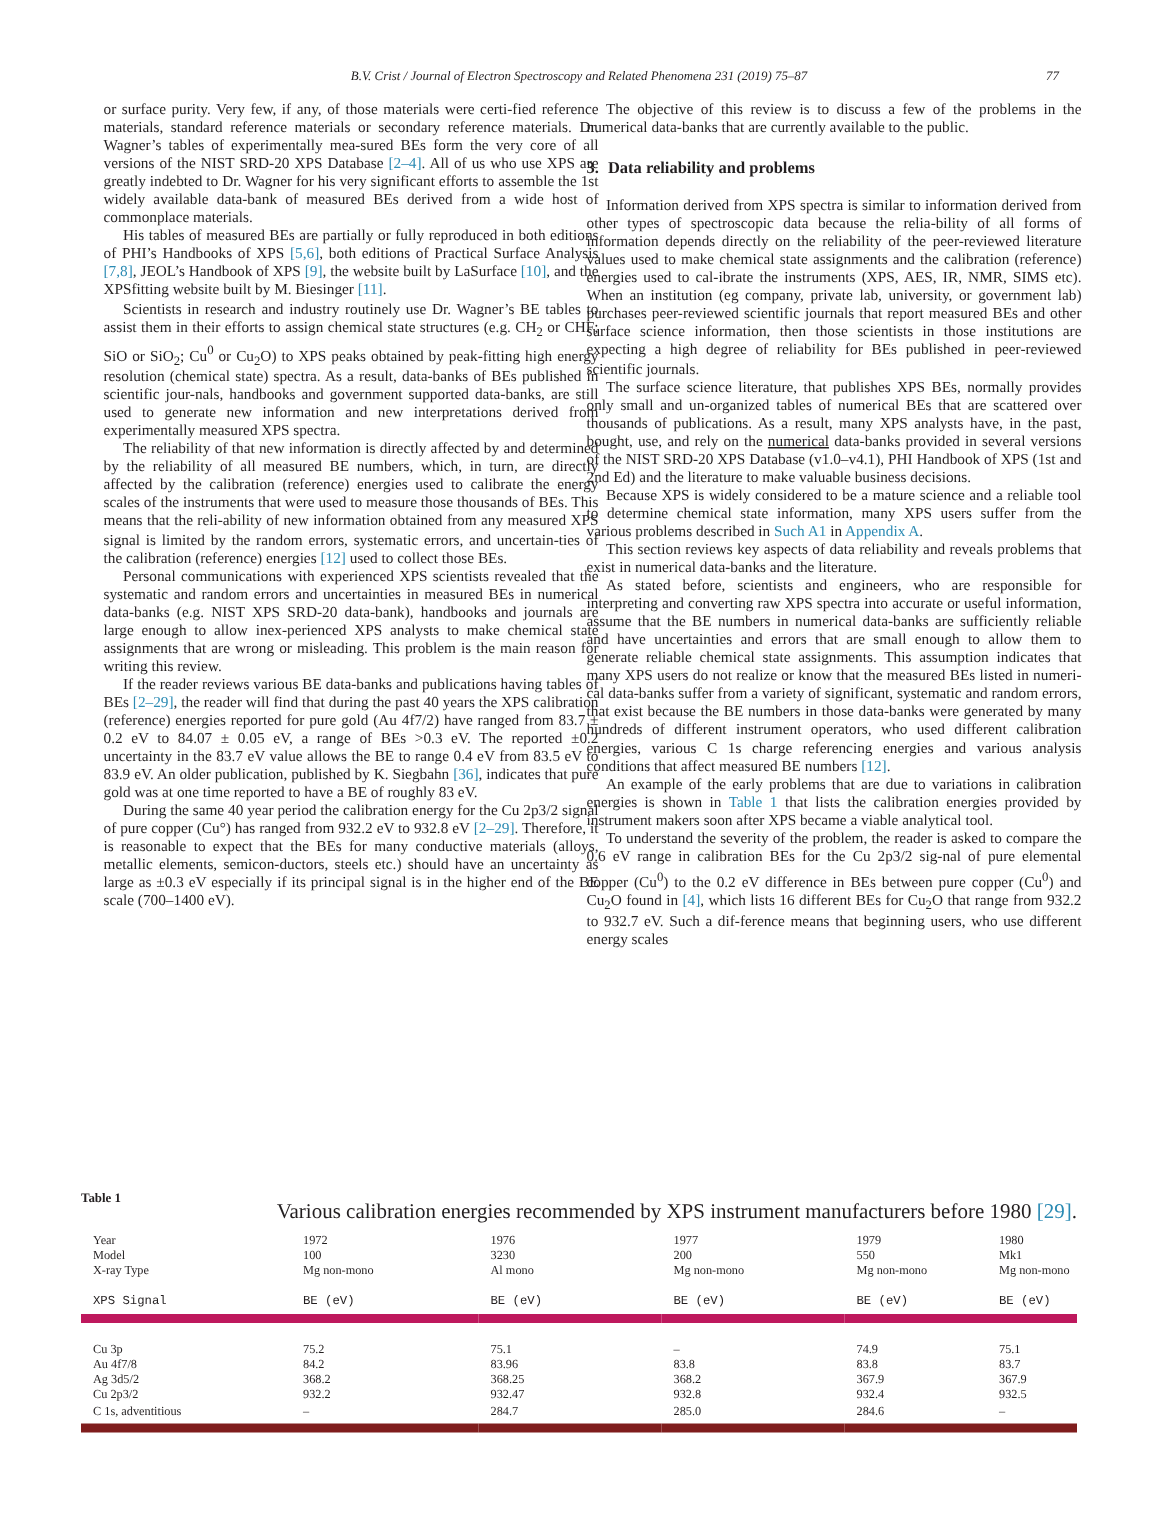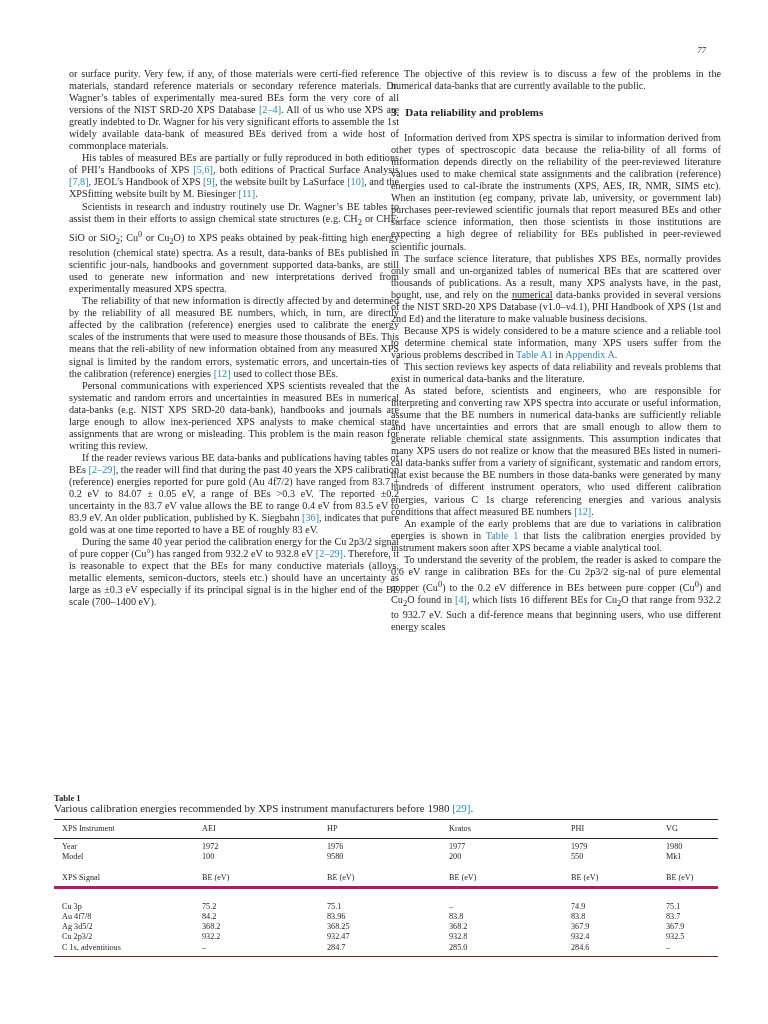--- a/index.html
+++ b/index.html
@@ -14,97 +14,98 @@
   .col-left { left: 69px; }
   .col-right { left: 391px; }
   .col p { margin: 0; text-indent: 13px; }
   .col p.noindent { text-indent: 0; }
   .cite { color: #2a8ab3; }
   .u { text-decoration: underline; }
   h2.section { font-size: 11px; font-weight: bold; margin: 14px 0 14px 0; line-height: 12px; }
   h2.section .num { margin-right: 6px; }
   .table-wrap { position: absolute; left: 54px; top: 793px; width: 664px; font-size: 8.2px; }
   .table-label { font-weight: bold; font-size: 8.6px; line-height: 10px; }
-  .table-caption { font-size: 11px; line-height: 11px; margin-bottom: 5px; }
+  .table-caption { font-size: 14px; line-height: 11px; margin-bottom: 5px; text-align: right; }
   table { width: 664px; border-collapse: collapse; }
   td, th { font-weight: normal; text-align: left; padding: 0 0 0 8px; line-height: 10.2px; vertical-align: top; }
   col.c0 { width: 140px; } col.c1 { width: 125px; } col.c2 { width: 122px; }
   col.c3 { width: 122px; } col.c4 { width: 95px; } col.c5 { width: 60px; }
   tr.head-row th { padding-top: 4px; padding-bottom: 4px; border-top: 1px solid #231f20; border-bottom: 1px solid #231f20; }
   tr.first td { padding-top: 3px; }
   tr.gap td { height: 8px; }
-  tr.signal-head td { padding-top: 2px; padding-bottom: 3px; border-bottom: 3px solid #be185d; }
-  tr.last td { padding-bottom: 3px; border-bottom: 1px solid #7f1d1d; }
+  tr.signal-head td { padding-top: 2px; padding-bottom: 3px; border-bottom: 6px solid #be185d; font-family: Liberation Mono, monospace; }
+  tr.last td { padding-bottom: 3px; border-bottom: 6px solid #7f1d1d; }
   tr.s-first td { padding-top: 13px; }
 </style>
 </head>
 <body>
 
 <div class="running-head">
+  <span class="rh-title">B.V. Crist / Journal of Electron Spectroscopy and Related Phenomena 231 (2019) 75–87</span>
   <span class="rh-page">77</span>
 </div>
 
 <div class="col col-left">
   <p class="noindent"><span>or surface purity. Very few, if any, of those materials were certi-fied reference materials, standard reference materials or secondary reference materials. Dr. Wagner’s tables of experimentally mea-sured BEs form the very core of all versions of the NIST SRD-20 XPS Database </span><a class="cite">[2–4]</a><span>. All of us who use XPS are greatly indebted to Dr. Wagner for his very significant efforts to assemble the 1st widely available data-bank of measured BEs derived from a wide host of commonplace materials.</span></p>
   <p><span>His tables of measured BEs are partially or fully reproduced in both editions of PHI’s Handbooks of XPS </span><a class="cite">[5,6]</a><span>, both editions of Practical Surface Analysis </span><a class="cite">[7,8]</a><span>, JEOL’s Handbook of XPS </span><a class="cite">[9]</a><span>, the website built by LaSurface </span><a class="cite">[10]</a><span>, and the XPSfitting website built by M. Biesinger </span><a class="cite">[11]</a><span>.</span></p>
   <p><span>Scientists in research and industry routinely use Dr. Wagner’s BE tables to assist them in their efforts to assign chemical state structures (e.g. CH</span><sub>2</sub><span> or CHF; SiO or SiO</span><sub>2</sub><span>; Cu</span><sup>0</sup><span> or Cu</span><sub>2</sub><span>O) to XPS peaks obtained by peak-fitting high energy resolution (chemical state) spectra. As a result, data-banks of BEs published in scientific jour-nals, handbooks and government supported data-banks, are still used to generate new information and new interpretations derived from experimentally measured XPS spectra.</span></p>
   <p><span>The reliability of that new information is directly affected by and determined by the reliability of all measured BE numbers, which, in turn, are directly affected by the calibration (reference) energies used to calibrate the energy scales of the instruments that were used to measure those thousands of BEs. This means that the reli-ability of new information obtained from any measured XPS signal is limited by the random errors, systematic errors, and uncertain-ties of the calibration (reference) energies </span><a class="cite">[12]</a><span> used to collect those BEs.</span></p>
   <p><span>Personal communications with experienced XPS scientists revealed that the systematic and random errors and uncertainties in measured BEs in numerical data-banks (e.g. NIST XPS SRD-20 data-bank), handbooks and journals are large enough to allow inex-perienced XPS analysts to make chemical state assignments that are wrong or misleading. This problem is the main reason for writing this review.</span></p>
   <p><span>If the reader reviews various BE data-banks and publications having tables of BEs </span><a class="cite">[2–29]</a><span>, the reader will find that during the past 40 years the XPS calibration (reference) energies reported for pure gold (Au 4f7/2) have ranged from 83.7 ± 0.2 eV to 84.07 ± 0.05 eV, a range of BEs &gt;0.3 eV. The reported ±0.2 uncertainty in the 83.7 eV value allows the BE to range 0.4 eV from 83.5 eV to 83.9 eV. An older publication, published by K. Siegbahn </span><a class="cite">[36]</a><span>, indicates that pure gold was at one time reported to have a BE of roughly 83 eV.</span></p>
   <p><span>During the same 40 year period the calibration energy for the Cu 2p3/2 signal of pure copper (Cu°) has ranged from 932.2 eV to 932.8 eV </span><a class="cite">[2–29]</a><span>. Therefore, it is reasonable to expect that the BEs for many conductive materials (alloys, metallic elements, semicon-ductors, steels etc.) should have an uncertainty as large as ±0.3 eV especially if its principal signal is in the higher end of the BE scale (700–1400 eV).</span></p>
 </div>
 
 <div class="col col-right">
   <p>The objective of this review is to discuss a few of the problems in the numerical data-banks that are currently available to the public.</p>
   <h2 class="section"><span class="num">3.</span><span>Data reliability and problems</span></h2>
   <p>Information derived from XPS spectra is similar to information derived from other types of spectroscopic data because the relia-bility of all forms of information depends directly on the reliability of the peer-reviewed literature values used to make chemical state assignments and the calibration (reference) energies used to cal-ibrate the instruments (XPS, AES, IR, NMR, SIMS etc). When an institution (eg company, private lab, university, or government lab) purchases peer-reviewed scientific journals that report measured BEs and other surface science information, then those scientists in those institutions are expecting a high degree of reliability for BEs published in peer-reviewed scientific journals.</p>
   <p><span>The surface science literature, that publishes XPS BEs, normally provides only small and un-organized tables of numerical BEs that are scattered over thousands of publications. As a result, many XPS analysts have, in the past, bought, use, and rely on the </span><span class="u">numerical</span><span> data-banks provided in several versions of the NIST SRD-20 XPS Database (v1.0–v4.1), PHI Handbook of XPS (1st and 2nd Ed) and the literature to make valuable business decisions.</span></p>
-  <p><span>Because XPS is widely considered to be a mature science and a reliable tool to determine chemical state information, many XPS users suffer from the various problems described in </span><a class="cite">Table A1</a><span> in </span><a class="cite">Appendix A</a><span>.</span></p>
+  <p><span>Because XPS is widely considered to be a mature science and a reliable tool to determine chemical state information, many XPS users suffer from the various problems described in </span><a class="cite">Such A1</a><span> in </span><a class="cite">Appendix A</a><span>.</span></p>
   <p>This section reviews key aspects of data reliability and reveals problems that exist in numerical data-banks and the literature.</p>
   <p><span>As stated before, scientists and engineers, who are responsible for interpreting and converting raw XPS spectra into accurate or useful information, assume that the BE numbers in numerical data-banks are sufficiently reliable and have uncertainties and errors that are small enough to allow them to generate reliable chemical state assignments. This assumption indicates that many XPS users do not realize or know that the measured BEs listed in numeri-cal data-banks suffer from a variety of significant, systematic and random errors, that exist because the BE numbers in those data-banks were generated by many hundreds of different instrument operators, who used different calibration energies, various C 1s charge referencing energies and various analysis conditions that affect measured BE numbers </span><a class="cite">[12]</a><span>.</span></p>
   <p><span>An example of the early problems that are due to variations in calibration energies is shown in </span><a class="cite">Table 1</a><span> that lists the calibration energies provided by instrument makers soon after XPS became a viable analytical tool.</span></p>
   <p><span>To understand the severity of the problem, the reader is asked to compare the 0.6 eV range in calibration BEs for the Cu 2p3/2 sig-nal of pure elemental copper (Cu</span><sup>0</sup><span>) to the 0.2 eV difference in BEs between pure copper (Cu</span><sup>0</sup><span>) and Cu</span><sub>2</sub><span>O found in </span><a class="cite">[4]</a><span>, which lists 16 different BEs for Cu</span><sub>2</sub><span>O that range from 932.2 to 932.7 eV. Such a dif-ference means that beginning users, who use different energy scales</span></p>
 </div>
 
 <div class="table-wrap">
   <div class="table-label">Table 1</div>
   <div class="table-caption"><span>Various calibration energies recommended by XPS instrument manufacturers before 1980 </span><a class="cite">[29]</a><span>.</span></div>
   <table>
     <colgroup>
         <col class="c0">
         <col class="c1">
         <col class="c2">
         <col class="c3">
         <col class="c4">
         <col class="c5">
       </colgroup>
     <tbody>
-        <tr class="head-row">
-      <th>XPS Instrument</th>
-      <th>AEI</th>
-      <th>HP</th>
-      <th>Kratos</th>
-      <th>PHI</th>
-      <th>VG</th>
-    </tr>
     <tr class="first">
       <td>Year</td>
           <td>1972</td>
           <td>1976</td>
           <td>1977</td>
           <td>1979</td>
           <td>1980</td>
     </tr>
     <tr>
       <td>Model</td>
           <td>100</td>
-          <td>9580</td>
+          <td>3230</td>
           <td>200</td>
           <td>550</td>
           <td>Mk1</td>
+    </tr>
+    <tr>
+      <td>X-ray Type</td>
+          <td>Mg non-mono</td>
+          <td>Al mono</td>
+          <td>Mg non-mono</td>
+          <td>Mg non-mono</td>
+          <td>Mg non-mono</td>
     </tr>
     <tr class="gap">
           <td colspan="6"></td>
         </tr>
     <tr class="signal-head">
       <td>XPS Signal</td>
           <td>BE (eV)</td>
           <td>BE (eV)</td>
           <td>BE (eV)</td>
           <td>BE (eV)</td>

